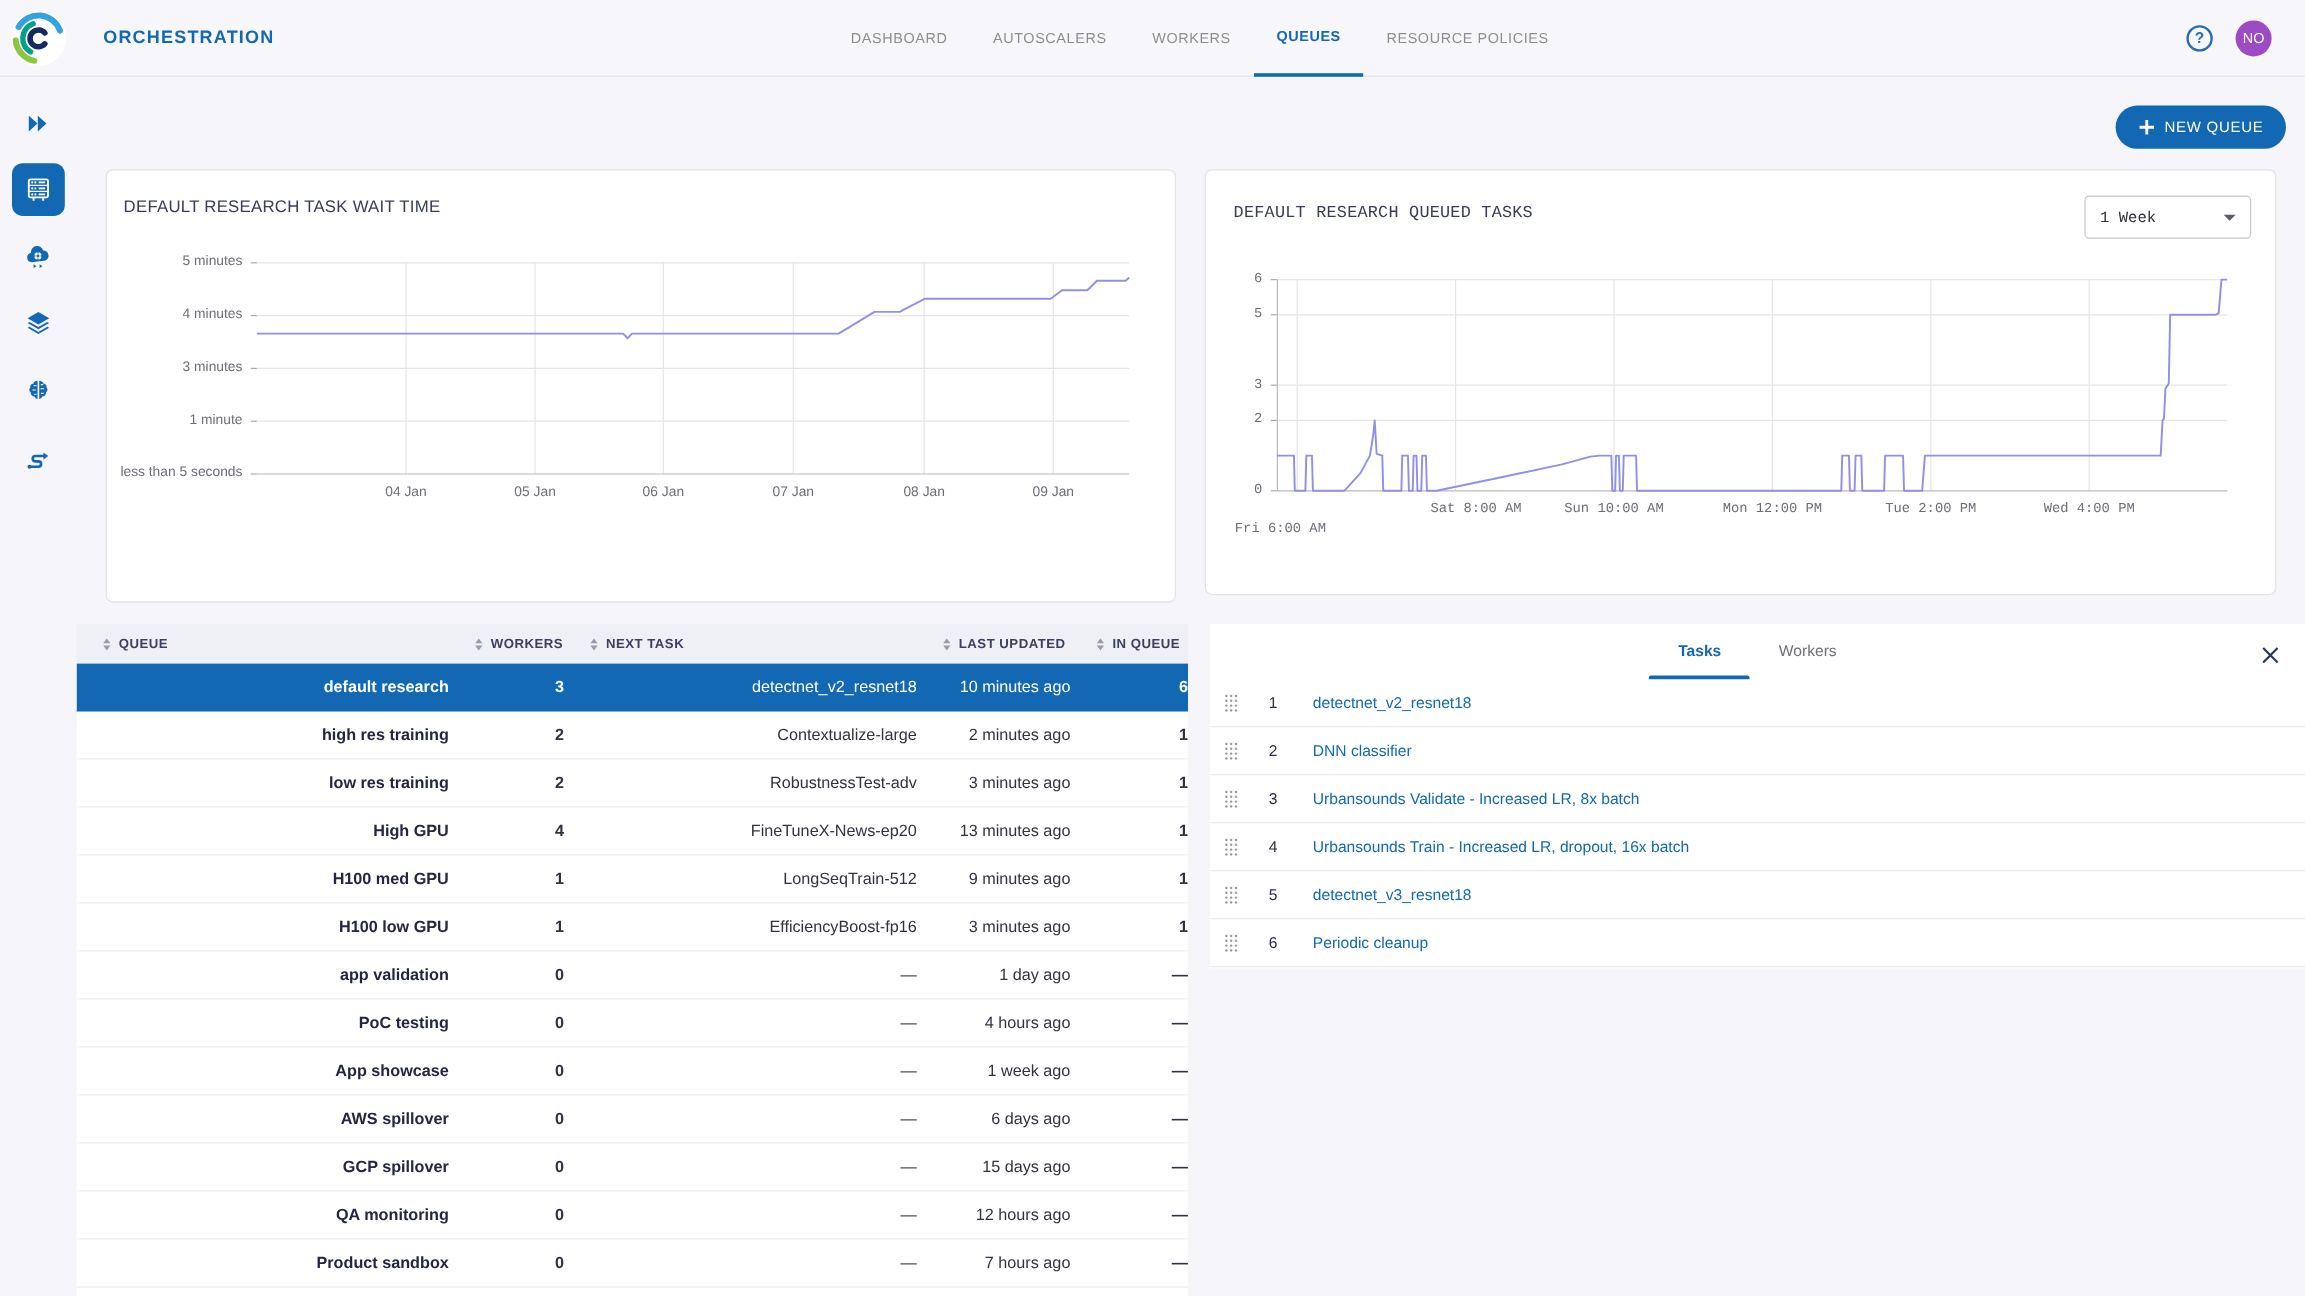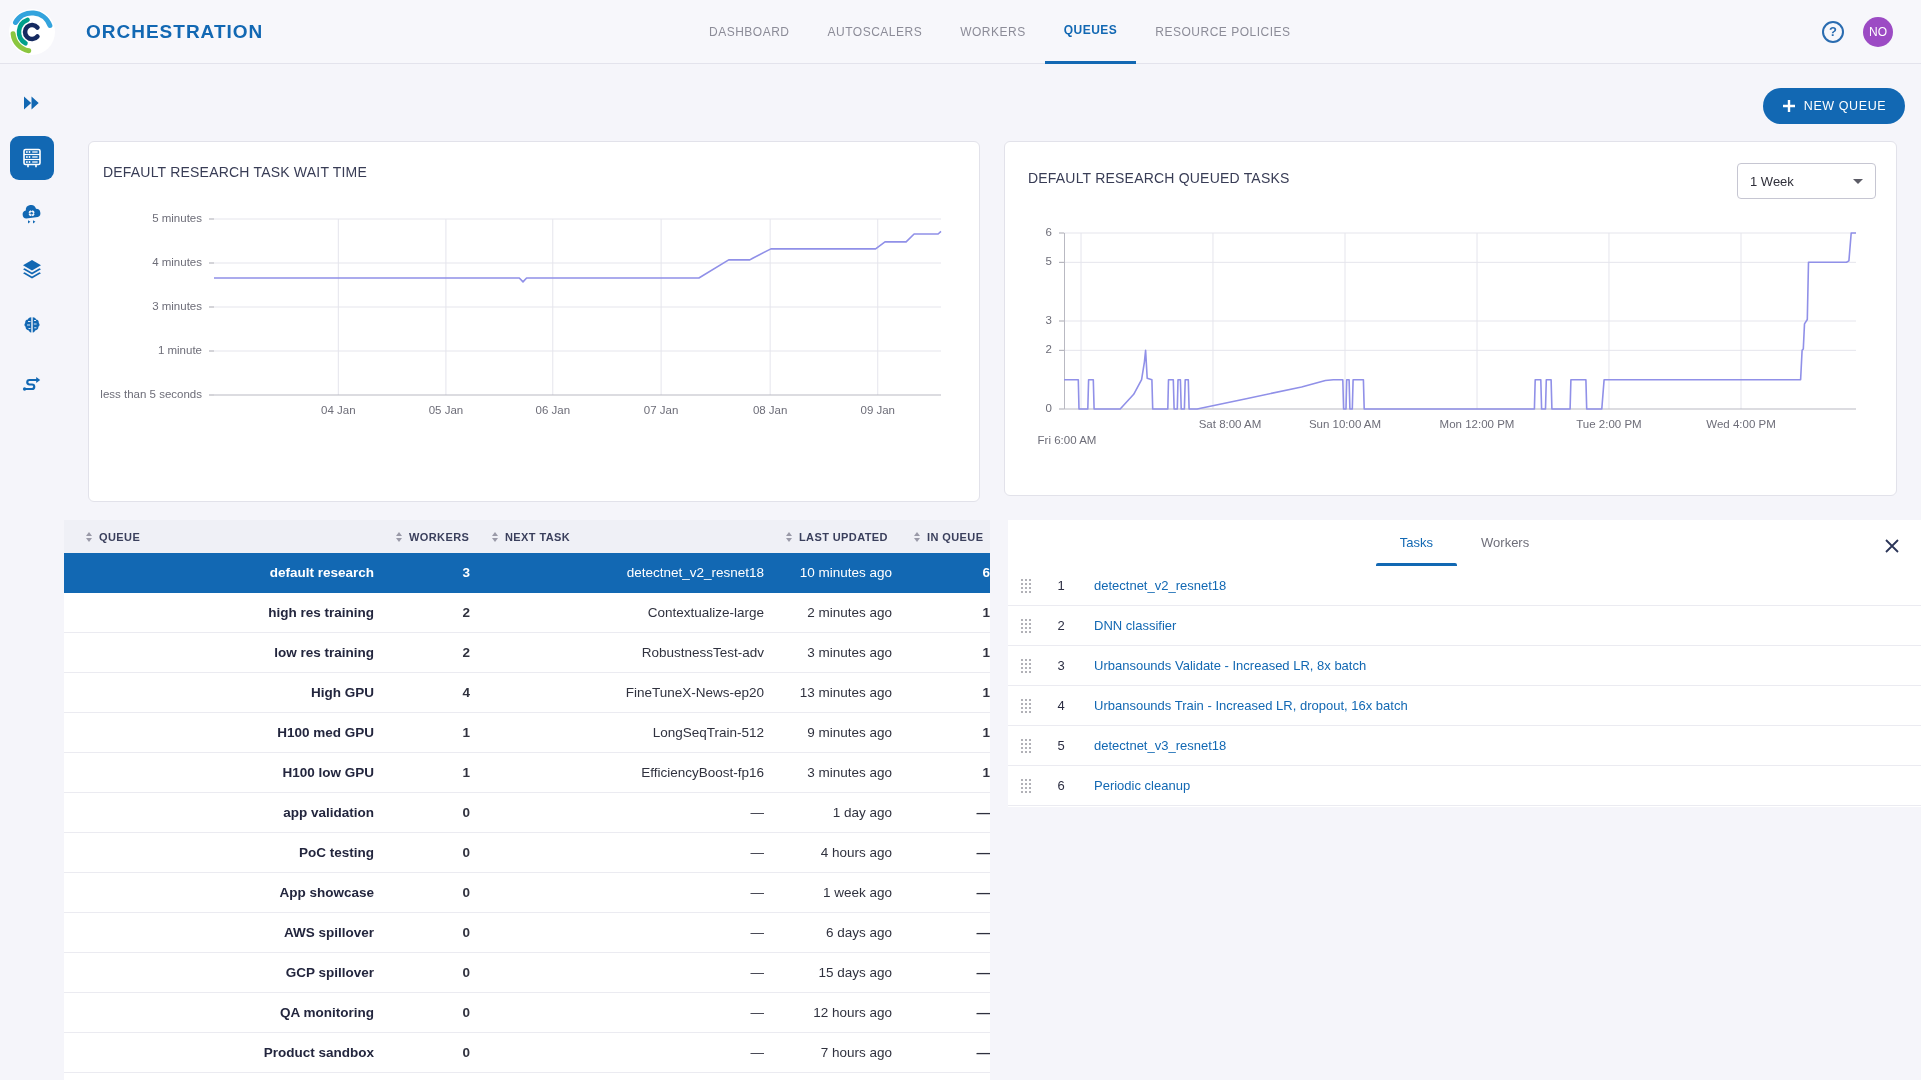--- a/index.html
+++ b/index.html
@@ -8,21 +8,21 @@
     font-family: "Liberation Sans", sans-serif;
     background:#f5f5fa; color:#26283c; overflow:hidden; position:relative;
   }
   #app { position:absolute; inset:0; width:1921px; height:1080px; }
 
   
   .topbar { position:absolute; left:0; top:0; width:1921px; height:64px;
             background:#f7f7fb; border-bottom:1px solid #e3e3ec; z-index:5; }
   .logo { position:absolute; left:8px; top:8px; width:48px; height:48px; }
   .app-title { position:absolute; left:86px; top:0; height:64px; line-height:64px;
-               color:#1268b3; font-size:19px; font-weight:bold; letter-spacing:1px; }
+               color:#1268b3; font-size:15px; font-weight:bold; letter-spacing:1px; }
   .nav-tabs { position:absolute; left:690px; top:0; height:64px; display:flex; }
   .nav-tab { padding:0 19px; line-height:64px; font-size:12px; letter-spacing:.5px;
              color:#8c8c98; cursor:pointer; }
   .nav-tab.active { color:#1268b3; font-weight:bold; line-height:61px;
                     border-bottom:3px solid #1268b3; }
   .help-icon { position:absolute; right:77px; top:21px; width:22px; height:22px;
                border:2px solid #2a6cb0; border-radius:50%; color:#2a6cb0;
                font-size:13px; font-weight:bold; text-align:center; line-height:18px; cursor:pointer;}
   .avatar { position:absolute; right:28px; top:17px; width:30px; height:30px; border-radius:50%;
             background:#9c4bc4; color:#fff; font-size:12px; display:flex;
@@ -31,21 +31,21 @@
   
   .sidebar { position:absolute; left:0; top:64px; width:64px; height:1016px; }
   .side-item { position:absolute; left:10px; width:44px; height:44px; display:flex;
                align-items:center; justify-content:center; cursor:pointer; border-radius:9px; }
   .side-item.active { background:#1268b3; }
   .side-item svg { display:block; }
 
   
   .card { position:absolute; background:#fff; border:1px solid #e2e2ea; border-radius:6px; }
   #chart-card-1 { left:88px; top:141px; width:892px; height:361px; }
-  #chart-card-2 { left:1004px; top:141px; width:893px; height:355px; }
+  #chart-card-2 { left:1004px; top:141px; width:893px; height:355px;font-family:Liberation Mono, monospace; }
   .chart-title { position:absolute; left:14px; top:22px; font-size:14px; color:#383c55;
                  letter-spacing:.2px; }
   #chart-card-2 .chart-title { left:23px; top:28px; }
   .plot { position:absolute; }
   .ylab { position:absolute; text-align:right; font-size:11.5px; color:#6d6d78; width:130px; }
   .xlab { position:absolute; width:110px; text-align:center; font-size:11.5px; color:#6d6d78; }
   .legend { position:absolute; left:0; right:0; display:flex; justify-content:center;
             align-items:center; gap:8px; cursor:pointer; }
   .legend-dot { width:13px; height:13px; border-radius:50%; border:1.5px solid #2e2e52; }
   .legend-text { font-size:11.5px; color:#55555f; }
@@ -79,21 +79,21 @@
   .qt-row .c-queue { font-weight:bold; color:#23263e; }
   .qt-row .c-workers, .qt-row .c-inqueue { font-weight:600; }
   .qt-row.selected { background:#1268b3; border-bottom-color:#1268b3; }
   .qt-row.selected > div { color:#fff; }
 
   
   .tasks-panel { position:absolute; left:1008px; top:520px; width:913px; height:287px; background:#fff; }
   .tp-tabs { height:46px; display:flex; justify-content:center; }
   .tp-tab { position:relative; padding:0 24px; line-height:46px; font-size:13px; color:#6f6f7a;
             cursor:pointer; }
-  .tp-tab.active { color:#1268b3; font-weight:normal; }
+  .tp-tab.active { color:#1268b3; font-weight:bold; }
   .tp-tab.active::after { content:""; position:absolute; left:0; right:0; bottom:0; height:3px;
                           background:#1268b3; border-radius:2px 2px 0 0; }
   .tp-close { position:absolute; right:21px; top:18px; width:16px; height:16px; cursor:pointer; }
   .tp-item { display:flex; align-items:center; height:40px; border-bottom:1px solid #ebebf1; }
   .drag-handle { margin-left:12px; width:12px; height:16px; position:relative; cursor:grab; }
   .drag-handle::before { content:""; position:absolute; left:1px; top:1px; width:2px; height:2px;
       border-radius:50%; background:#97979f;
       box-shadow:4px 0 #97979f, 8px 0 #97979f,
                  0 4px #97979f, 4px 4px #97979f, 8px 4px #97979f,
                  0 8px #97979f, 4px 8px #97979f, 8px 8px #97979f,

